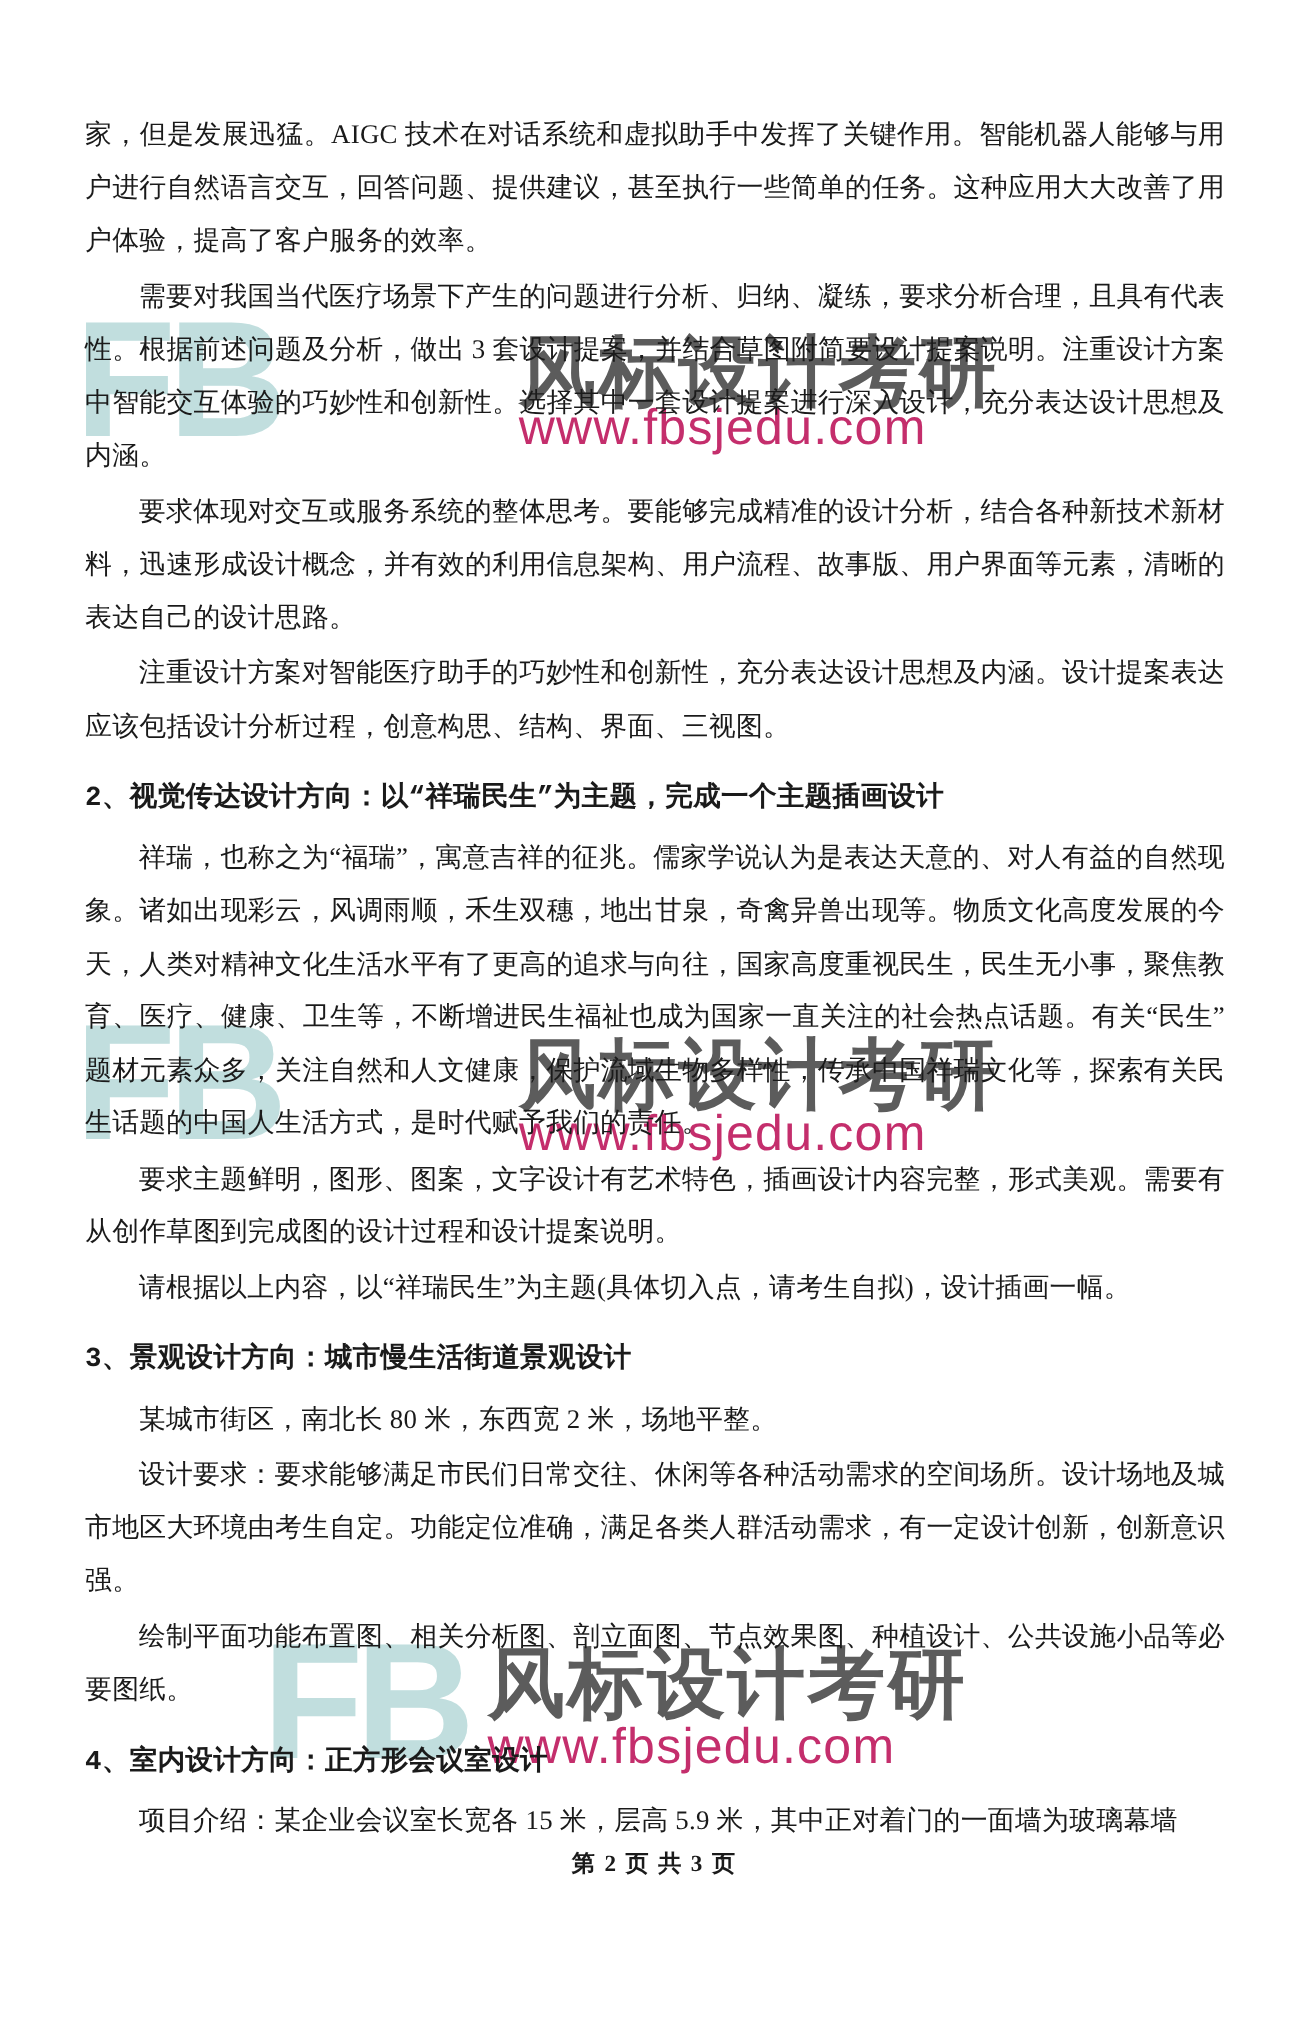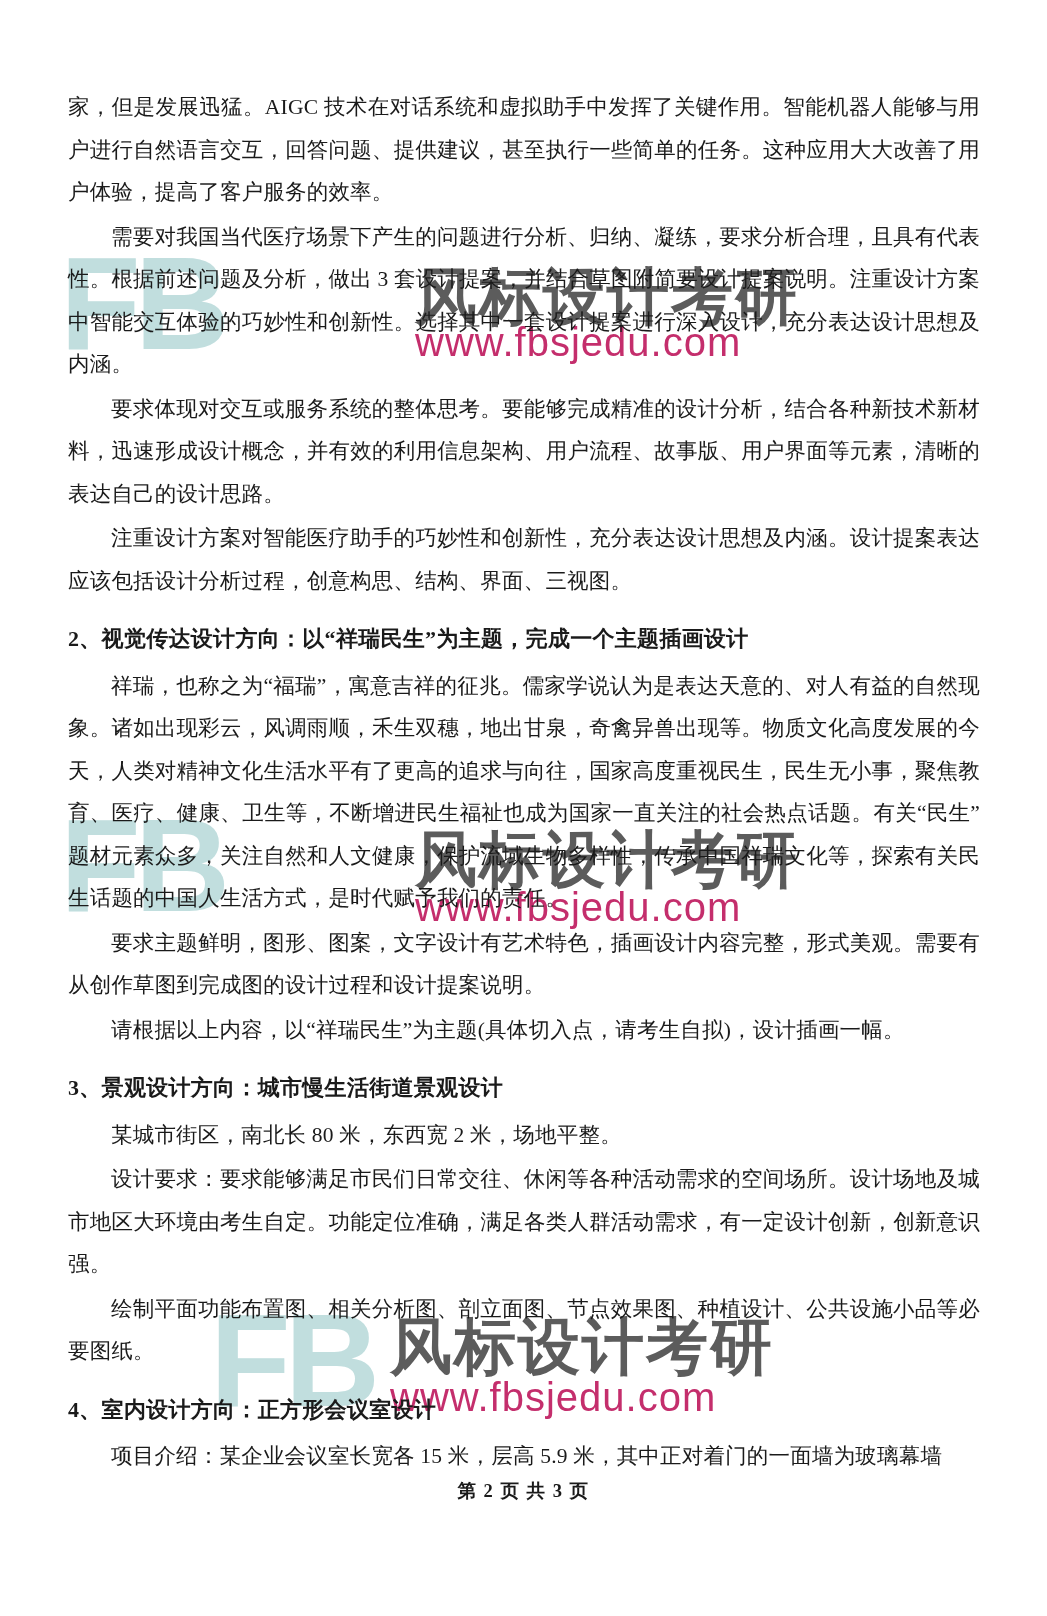--- a/index.html
+++ b/index.html
@@ -37,21 +37,21 @@
     z-index: 3;
   }
   p.indent {
     text-indent: 2em;
   }
   h2.section-head {
     margin: 16px 0 4px 0;
     font-size: 22px;
     line-height: 42.5px;
     font-weight: bold;
-    font-family: Liberation Serif, serif;
+    font-family: Liberation Mono, monospace;
     letter-spacing: 0.3px;
     position: relative;
     z-index: 3;
   }
   .footer {
     position: absolute;
     left: 0;
     right: 0;
     top: 1478px;
     text-align: center;

